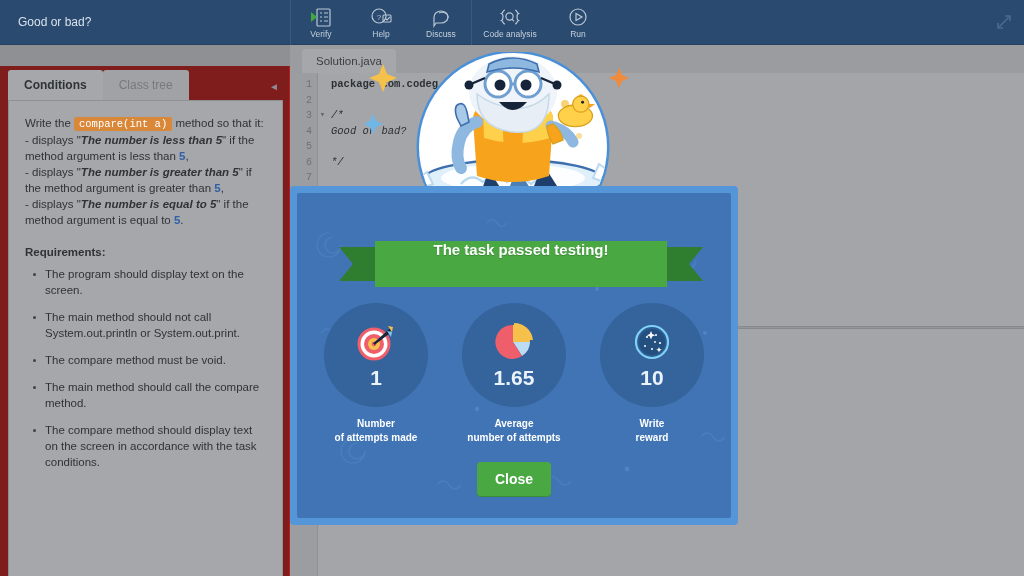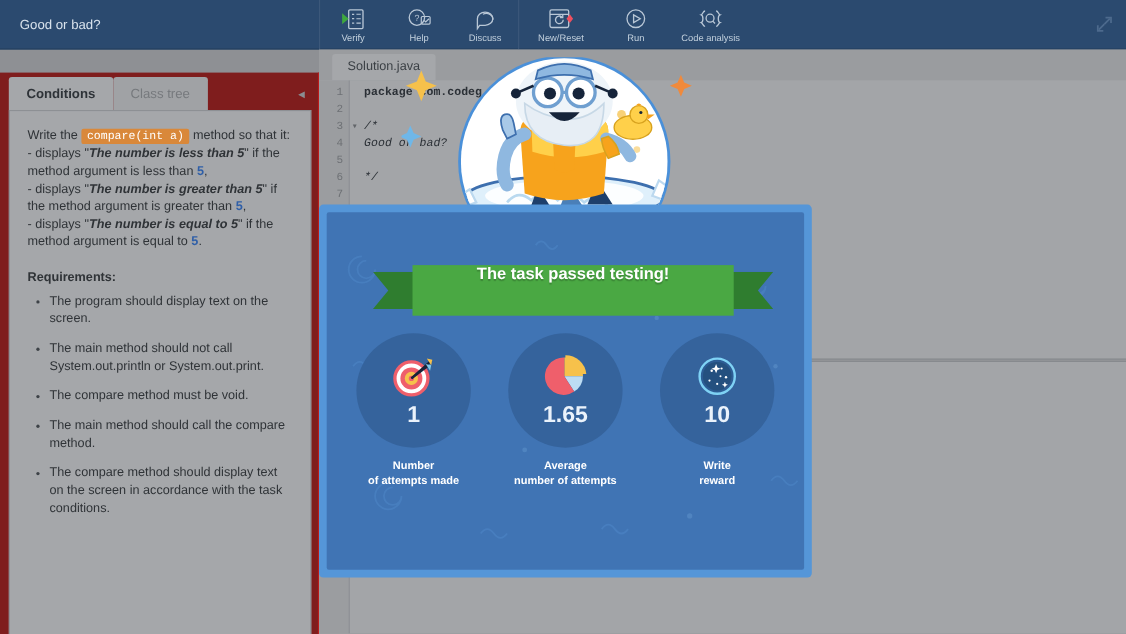--- a/index.html
+++ b/index.html
@@ -228,53 +228,41 @@
         </svg>
       </span>
       <span class="lbl">Discuss</span>
     </div>
   </div>
 
   <div class="tb-sep"></div>
 
   <div class="tb-group">
 
-    <div class="tb-item tb-wide">
-      <span class="ico">
-        <svg width="26" height="20" viewBox="0 0 26 20">
-          <rect x="3" y="1" width="17" height="16" rx="1.5" fill="none" stroke="#b9c7d6" stroke-width="1.2"></rect>
-          <path d="M3 5h17" stroke="#b9c7d6" stroke-width="1.1"></path>
-          <path d="M15 10a3.5 3.5 0 1 1-1.2-2.6" fill="none" stroke="#b9c7d6" stroke-width="1.2"></path>
-          <path d="M14.6 5.4v2.6h-2.6" fill="none" stroke="#b9c7d6" stroke-width="1.2"></path>
-          <path d="M21 5l3 4-3 4-3-4z" fill="#ef4f5f"></path>
-        </svg>
-      </span>
-      <span class="lbl">New/Reset</span>
-    </div>
-
-    <div class="tb-item">
-      <span class="ico">
-        <svg width="22" height="20" viewBox="0 0 22 20">
-          <circle cx="11" cy="9" r="8" fill="none" stroke="#b9c7d6" stroke-width="1.2"></circle>
-          <path d="M9 5.5 L15 9 L9 12.5 Z" fill="none" stroke="#b9c7d6" stroke-width="1.2"></path>
-        </svg>
-      </span>
-      <span class="lbl">Run</span>
-    </div>
 
     <div class="tb-item tb-wide">
       <span class="ico">
         <svg width="26" height="20" viewBox="0 0 26 20">
           <path d="M8 2c-2 0-2 3-3.5 3.5C6 6 6 9 6 9s0 3-1.5 3.5C6 13 6 16 8 16" fill="none" stroke="#b9c7d6" stroke-width="1.2"></path>
           <path d="M18 2c2 0 2 3 3.5 3.5C20 6 20 9 20 9s0 3 1.5 3.5C20 13 20 16 18 16" fill="none" stroke="#b9c7d6" stroke-width="1.2"></path>
           <circle cx="12.5" cy="8.5" r="3.6" fill="none" stroke="#b9c7d6" stroke-width="1.2"></circle>
           <path d="M15 11.2l2 2.2" stroke="#b9c7d6" stroke-width="1.2"></path>
         </svg>
       </span>
       <span class="lbl">Code analysis</span>
+    </div>
+
+    <div class="tb-item">
+      <span class="ico">
+        <svg width="22" height="20" viewBox="0 0 22 20">
+          <circle cx="11" cy="9" r="8" fill="none" stroke="#b9c7d6" stroke-width="1.2"></circle>
+          <path d="M9 5.5 L15 9 L9 12.5 Z" fill="none" stroke="#b9c7d6" stroke-width="1.2"></path>
+        </svg>
+      </span>
+      <span class="lbl">Run</span>
     </div>
   </div>
 
   <div class="expand-corner">
     <svg width="16" height="16" viewBox="0 0 16 16">
       <path d="M9 2 L14 2 L14 7" fill="none" stroke="#4d6a8d" stroke-width="1.6"></path>
       <path d="M7 14 L2 14 L2 9" fill="none" stroke="#4d6a8d" stroke-width="1.6"></path>
       <path d="M13 3 L8 8" stroke="#4d6a8d" stroke-width="1.6"></path>
       <path d="M3 13 L8 8" stroke="#4d6a8d" stroke-width="1.6"></path>
     </svg>
@@ -558,14 +546,17 @@
           <div class="stat-val">10</div>
         </div>
         <div class="stat-lbl">
           <span>Write</span><br>
           <span>reward</span>
         </div>
       </div>
 
     </div>
 
+    <div class="close-btn">
+      <span>Close</span>
+    </div>
   </div>
 </div>
 
 </body></html>

